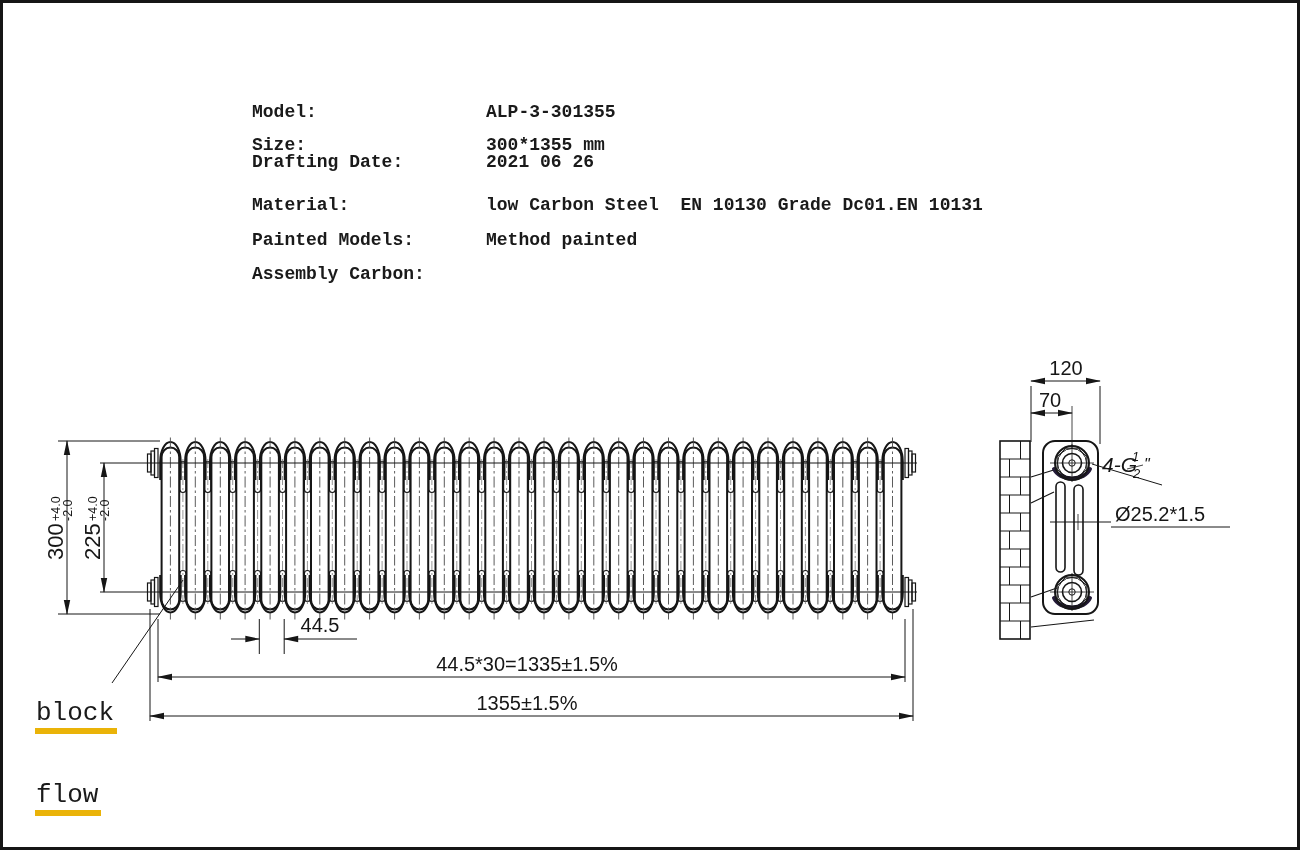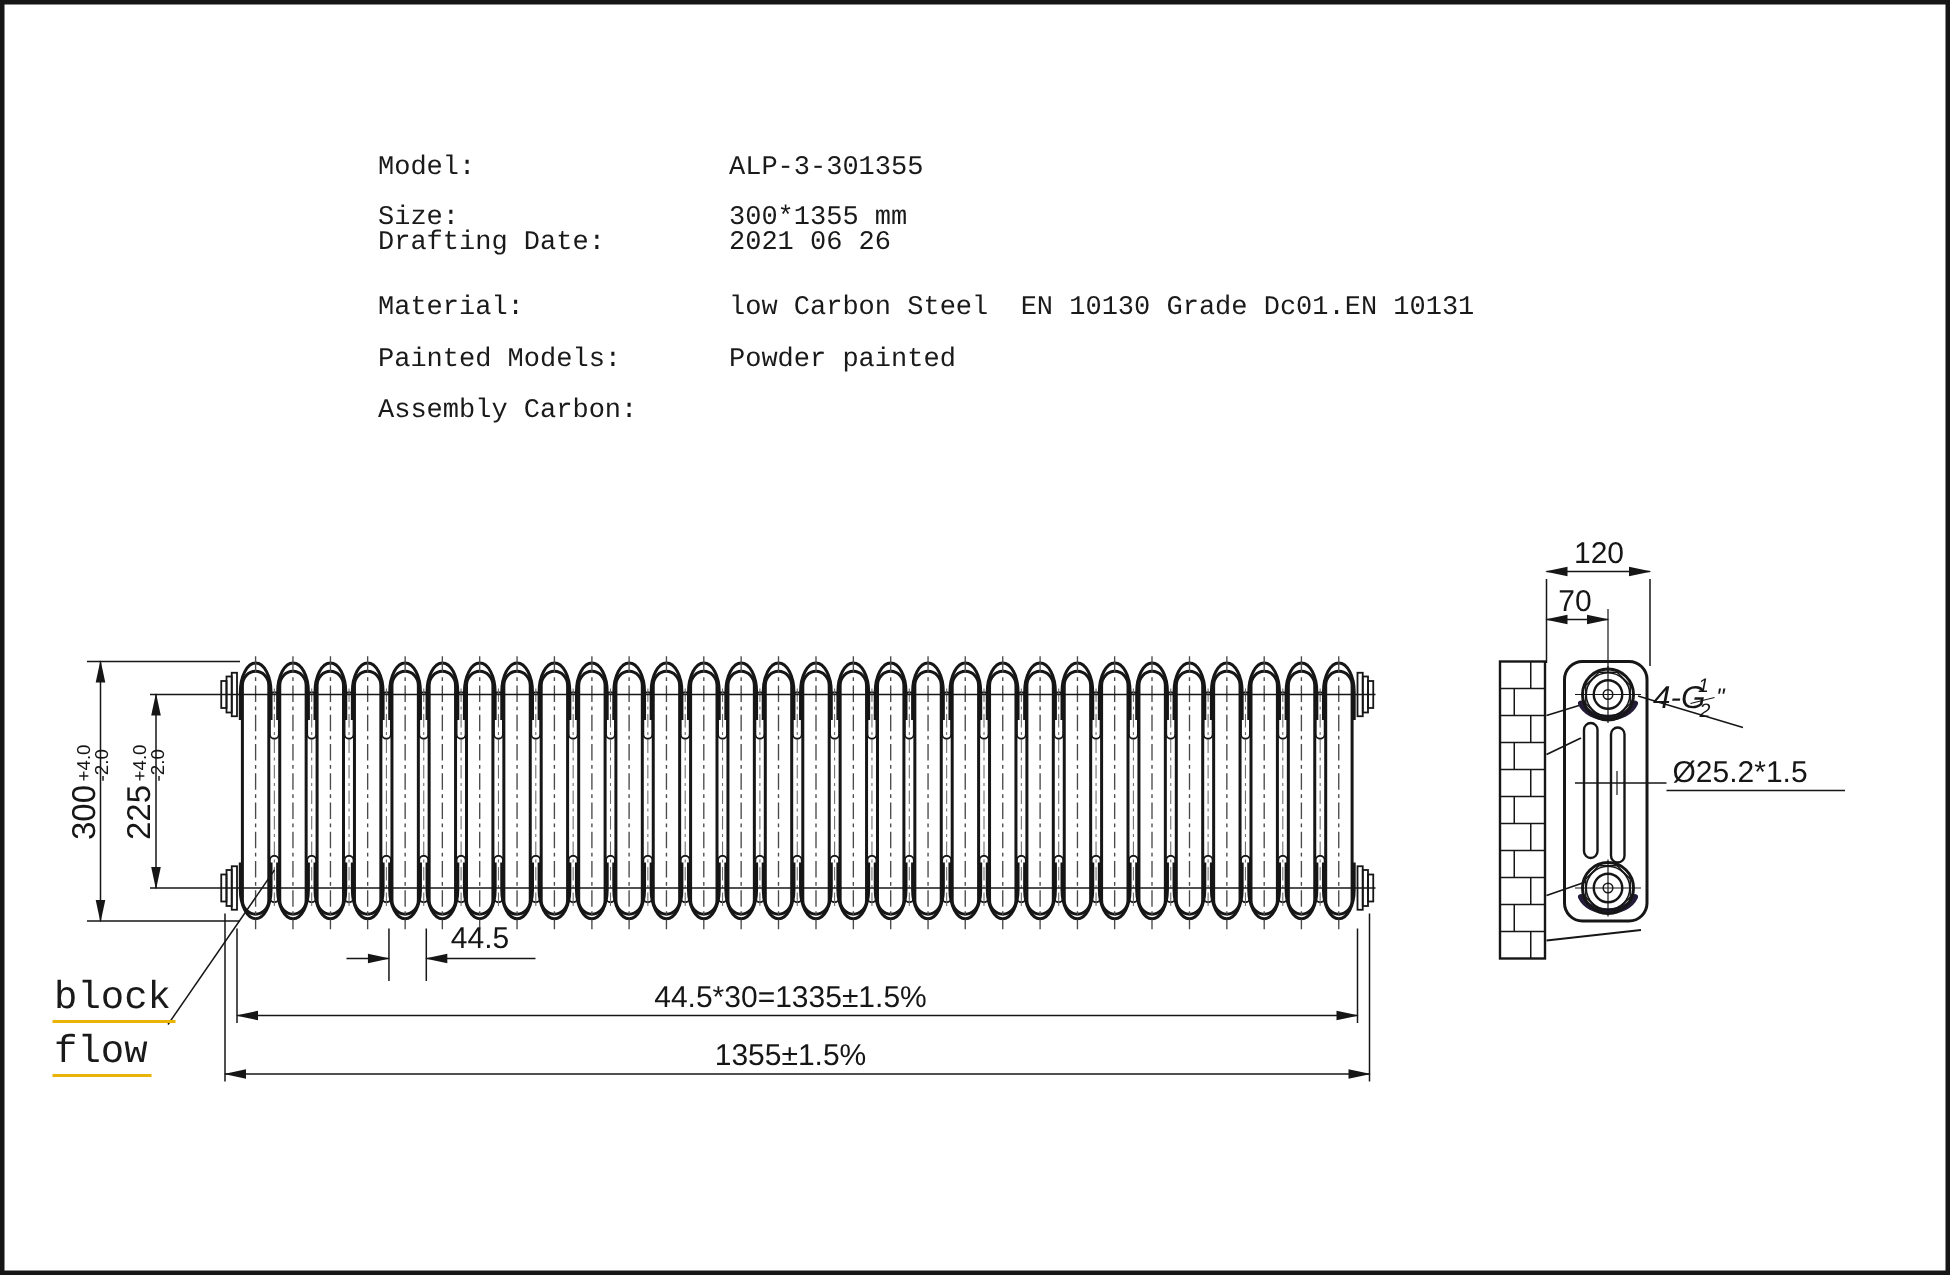--- a/index.html
+++ b/index.html
@@ -19,28 +19,28 @@
   .hook{fill:none;stroke:#241b38;stroke-width:4;stroke-linecap:round;}
   text{fill:#161616;font-family:"Liberation Sans",sans-serif;}
   .dimtxt{font-size:20px;}
   .dimtxt-s{font-size:12.5px;}
   .dimtxt-m{font-size:22px;}
   .ital{font-style:italic;}
 
   
   .specs{position:absolute;left:252px;top:96px;width:790px;height:230px;
          font-family:"Liberation Mono","DejaVu Sans Mono",monospace;font-size:18px;color:#1a1a1a;}
-  .spec-row{position:absolute;left:0;display:flex;white-space:pre;}
+  .spec-row{position:absolute;left:0;display:flex;white-space:pre;font-weight:bold;}
   .spec-label{min-width:234px;}
   .r0{top:6px}.r1{top:39px}.r2{top:56px}.r3{top:99px}.r4{top:134px}.r5{top:168px}.r6{top:204px}
 
   
   .flownote{position:absolute;left:35px;top:652px;
             font-family:"Liberation Mono","DejaVu Sans Mono",monospace;font-size:26px;line-height:26px;color:#1a1a1a;}
-  .flownote .ln{display:block;width:fit-content;border-bottom:2px solid #eab308;padding:0 3px 2px 1px;margin-bottom:6px;}
+  .flownote .ln{display:block;width:fit-content;border-bottom:6px solid #eab308;padding:0 3px 2px 1px;margin-bottom:6px;margin-top:48px;}
 </style>
 </head>
 <body>
 <div class="stage">
 
 <svg id="dwg" width="1300" height="850" viewBox="0 0 1300 850">
   <defs>
     <marker id="ar" markerUnits="userSpaceOnUse" markerWidth="16" markerHeight="10" viewBox="0 0 16 10" refX="15" refY="5" orient="auto-start-reverse">
       <path d="M16,5 L1,8.2 L1,1.8 Z" fill="#161616"></path>
     </marker>
@@ -396,21 +396,21 @@
       <text class="dimtxt" x="1115" y="521">Ø25.2*1.5</text>
     </g>
   </g>
 </svg>
 
 <div class="specs">
   <div class="spec-row r0"><div class="spec-label">Model:</div><div class="spec-value">ALP-3-301355</div></div>
   <div class="spec-row r1"><div class="spec-label">Size:</div><div class="spec-value">300*1355 mm</div></div>
   <div class="spec-row r2"><div class="spec-label">Drafting Date:</div><div class="spec-value">2021 06 26</div></div>
   <div class="spec-row r3"><div class="spec-label">Material:</div><div class="spec-value">low Carbon Steel  EN 10130 Grade Dc01.EN 10131</div></div>
-  <div class="spec-row r4"><div class="spec-label">Painted Models:</div><div class="spec-value">Powder painted</div></div>
+  <div class="spec-row r4"><div class="spec-label">Painted Models:</div><div class="spec-value">Method painted</div></div>
   <div class="spec-row r5"><div class="spec-label">Assembly Carbon:</div></div>
 </div>
 
 <div class="flownote">
   <span class="ln">block</span>
   <span class="ln">flow</span>
 </div>
 
 <div class="frame"></div>
 

